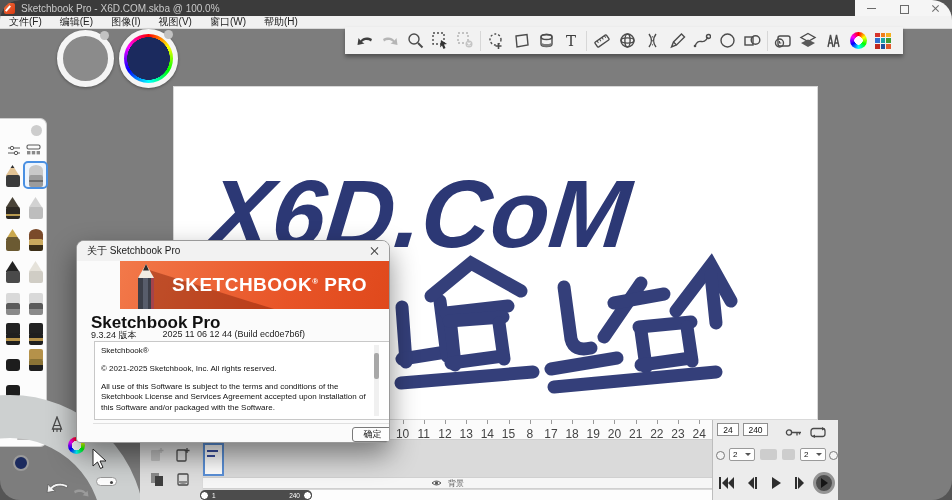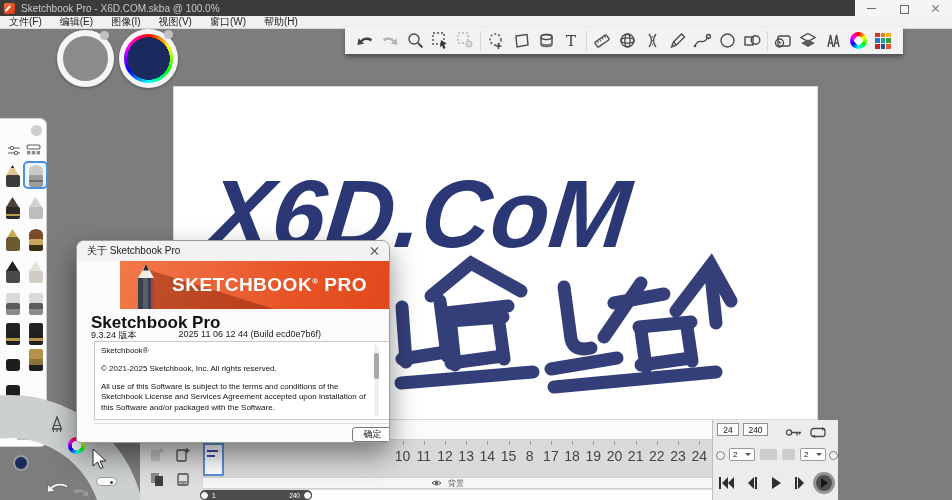--- a/index.html
+++ b/index.html
@@ -1,17 +1,17 @@
 <!DOCTYPE html>
 <html><head>
 <meta charset="utf-8">
 <style>
   html,body{margin:0;padding:0;background:#555;}
   *{box-sizing:border-box;font-family:"Liberation Sans","DejaVu Sans",sans-serif;}
-  .stage{position:relative;width:952px;height:500px;overflow:hidden;background:#7d7d7d;}
+  .stage{position:relative;width:952px;height:500px;overflow:hidden;background:#7d7d7d;border-radius:20px;}
   .abs{position:absolute;}
   
   .titlebar{left:0;top:0;width:952px;height:16px;background:#3b3b3b;display:flex;align-items:center;}
   .title-txt{color:#c9c9c9;font-size:10px;margin-left:6px;white-space:nowrap;}
   .appicon{width:11px;height:11px;margin-left:4px;border-radius:2px;background:linear-gradient(135deg,#f0703f,#d8380f);position:relative;}
   .appicon::after{content:"";position:absolute;left:3px;top:2px;width:2px;height:7px;background:#fff;transform:rotate(40deg);}
   .wincontrols{position:absolute;right:0;top:0;width:97px;height:16px;background:#f5f5f5;display:flex;align-items:center;justify-content:space-around;}
   .wc{width:9px;height:9px;position:relative;cursor:default;}
   .wc-min::after{content:"";position:absolute;left:0;top:4px;width:9px;height:1px;background:#6a6a6a;}
   .wc-max::after{content:"";position:absolute;left:1px;top:1px;width:7px;height:7px;border:1px solid #6a6a6a;}
@@ -73,32 +73,32 @@
   .dialog{left:76px;top:240px;width:314px;height:203px;background:#fbfbfb;border:1px solid #9a9a9a;border-radius:8px 8px 4px 4px;box-shadow:0 12px 28px rgba(0,0,0,.45);overflow:hidden;}
   .dlg-titlebar{left:0;top:0;width:100%;height:20px;background:#f2f2f2;display:flex;align-items:center;}
   .dlg-title{font-size:10px;color:#1a1a1a;margin-left:10px;}
   .dlg-close{position:absolute;right:10px;top:5px;width:10px;height:10px;}
   .dlg-close::before,.dlg-close::after{content:"";position:absolute;left:5px;top:0;width:1px;height:10px;background:#444;}
   .dlg-close::before{transform:rotate(45deg);} .dlg-close::after{transform:rotate(-45deg);}
   .dlg-header{left:0;top:20px;width:100%;height:48px;background:linear-gradient(110deg,#f2794a,#e85427 55%,#dc4417);margin-left:43px;}
   .brand{position:absolute;left:52px;top:13px;color:#fff;font-size:19px;font-weight:bold;letter-spacing:.5px;white-space:nowrap;}
   .brand sup{font-size:8px;}
   .dlg-product{left:14px;top:72px;font-size:17px;font-weight:bold;color:#111;}
-  .dlg-version{left:14px;top:88px;font-size:9px;color:#222;display:flex;gap:42px;}
+  .dlg-version{left:14px;top:88px;font-size:9px;color:#222;display:flex;gap:26px;}
   .license{left:8px;top:100px;width:298px;height:79px;background:#fff;border:1px solid #c8c8c8;padding:4px 12px 4px 6px;overflow:hidden;margin-left:9px;}
   .license p{margin:0 0 7px 0;font-size:8px;line-height:1.35;color:#111;}
   .lic-scroll{position:absolute;right:10px;top:104px;width:5px;height:71px;background:#f0f0f0;}
   .lic-thumb{position:absolute;right:10px;top:112px;width:5px;height:26px;background:#a8a8a8;border-radius:2px;}
   .dlg-btnrow{left:0;top:182px;width:100%;height:21px;border-top:1px solid #e0e0e0;margin-left:16px;}
   .ok-btn{position:absolute;right:12px;top:3px;width:41px;height:15px;background:#fdfdfd;border:1px solid #7a7a7a;border-radius:3px;font-size:9px;color:#111;display:flex;align-items:center;justify-content:center;}
   
   .tl-panel{left:140px;top:420px;width:572px;height:80px;background:#dadada;border-radius:6px 0 0 0;}
   .tl-ruler{left:0;top:0;width:572px;height:20px;background:#fbfbfb;border-bottom:1px solid #cfcfcf;border-radius:6px 0 0 0;}
   .ruler-nums{position:absolute;left:252px;top:0;display:flex;}
-  .rc{width:21.2px;font-size:14px;color:#444;text-align:center;padding-top:7px;position:relative;margin-top:21px;}
+  .rc{width:21.2px;font-size:12px;color:#444;text-align:center;padding-top:7px;position:relative;}
   .rc::before{content:"";position:absolute;left:50%;top:0;width:1px;height:4px;background:#9a9a9a;}
   .tl-iconcol{left:0;top:20px;width:62px;height:60px;background:#dedede;}
   .tli{position:absolute;width:15px;height:15px;}
   .tli svg{display:block;}
   .frame-thumb{left:63px;top:23px;width:21px;height:33px;background:#fff;border:2px solid #5a8fd6;}
   .frame-thumb i{position:absolute;display:block;background:#3a4fa0;height:2px;}
   .layer-row{left:63px;top:57px;width:509px;height:12px;background:#f6f6f6;border-top:1px solid #d0d0d0;border-bottom:1px solid #d0d0d0;display:flex;align-items:center;}
   .layer-label{font-size:8px;color:#555;margin-left:6px;}
   .range-track{left:63px;top:70px;width:509px;height:10px;background:#fdfdfd;}
   .range-bar{position:absolute;left:-3px;top:0;width:112px;height:10px;background:#4c4c4c;border-radius:5px;color:#fff;font-size:6.5px;display:flex;align-items:center;justify-content:space-between;padding:0 12px;}

